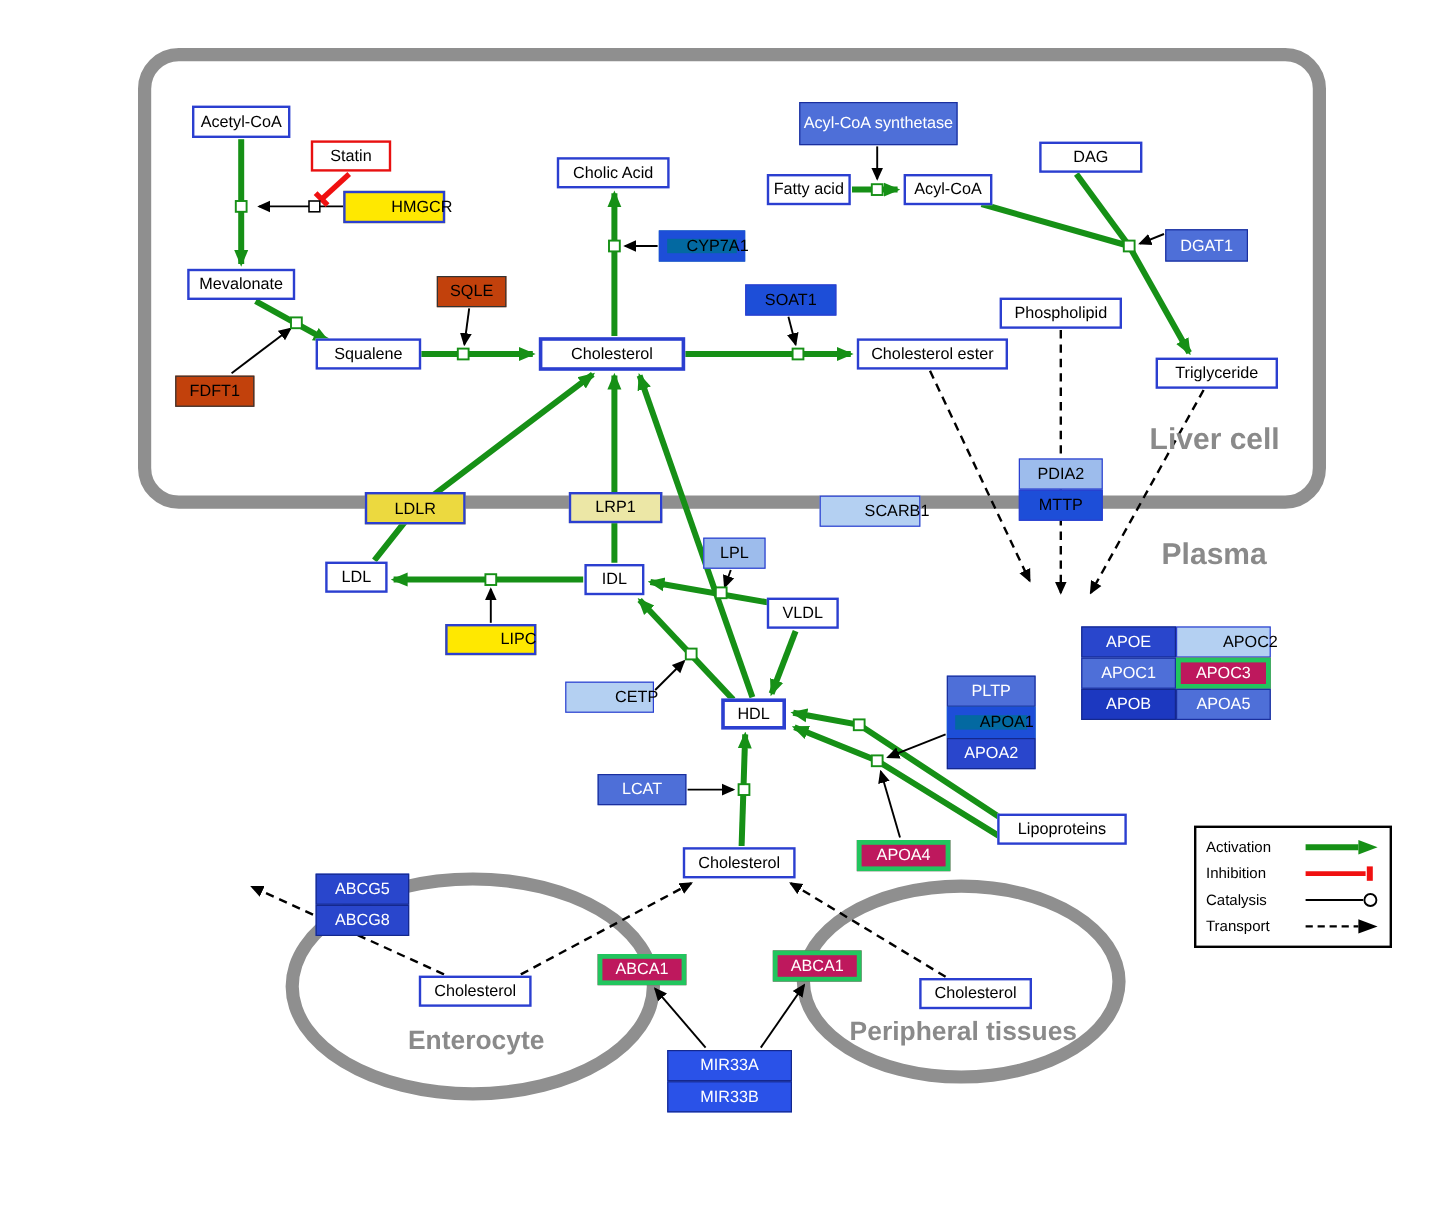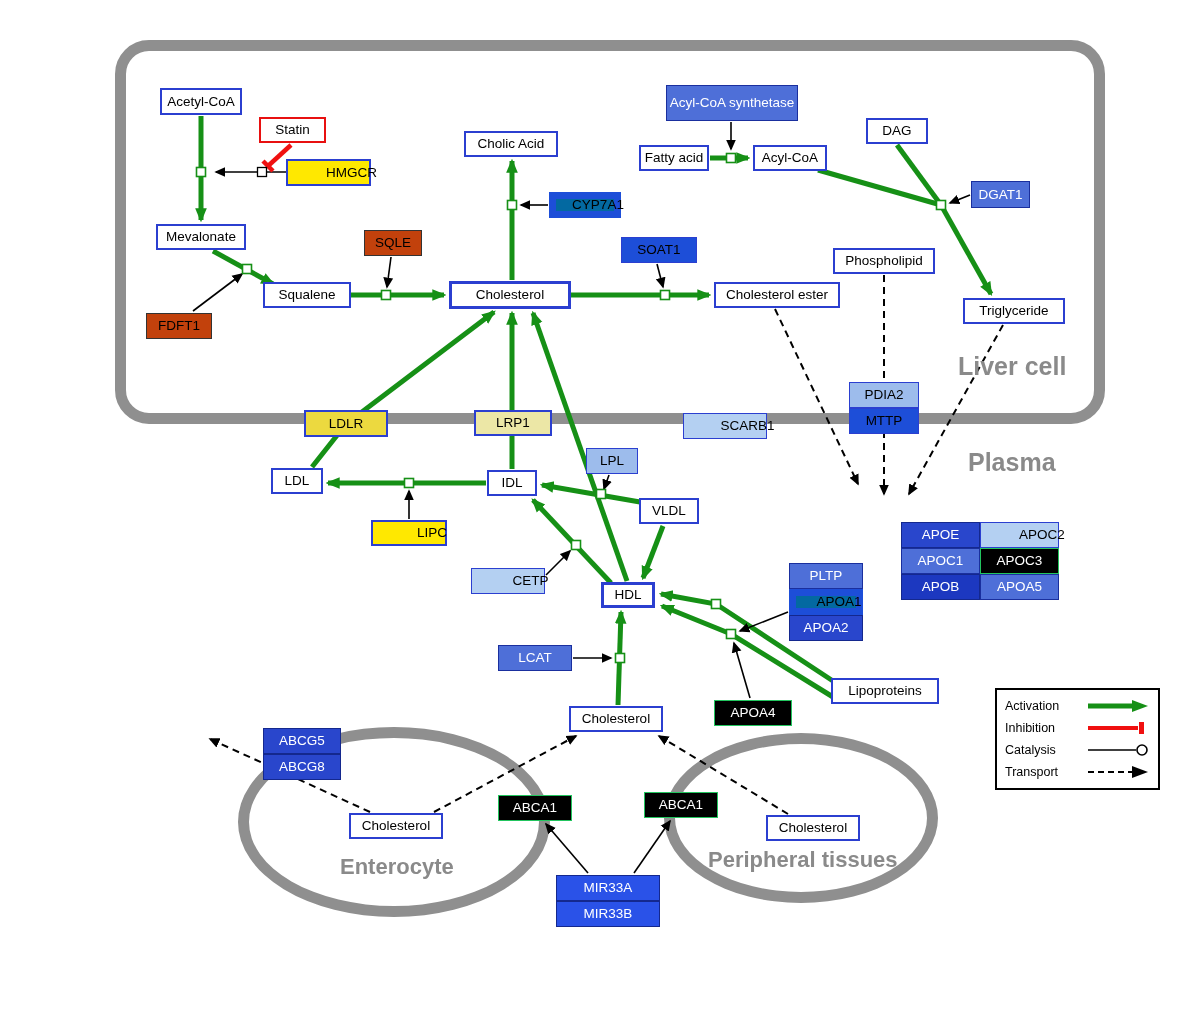--- a/index.html
+++ b/index.html
@@ -19,21 +19,21 @@
   .f-red    { background:#fff; border:2.5px solid #e81010; }
   .f-yellow { background:#ffe800; border:2px solid #2b3fd0;padding-left:48px; }
   .f-yellow2{ background:#ecd93f; border:2px solid #2b3fd0;text-align:right; }
   .f-cream  { background:#c2410c; border:1.5px solid #333; }
   .f-cream2 { background:#ece7a6; border:2px solid #2b3fd0; }
   .f-b1 { background:#b4d0f2; border:1px solid #2b3fd0;padding-left:47px; }
   .f-b2 { background:#9dbcec; border:1px solid #2b3fd0; }
   .f-b3 { background:#1d4ed8; border:1px solid #2b3fd0; }
   .f-b4 { background:#0369a1; border:7px solid #1d4ed8;padding-left:28px; }
   .f-b5 { background:#4e6fd8; border:1px solid #1a2f9e; color:#fff; }
-  .f-b6 { background:#000000; border:1px solid #22c55e; color:#fff; }
+  .f-b6 { background:#be185d; border:4px solid #22c55e; color:#fff; }
   .f-b7 { background:#2946cc; border:1px solid #14288e; color:#fff; }
   .f-b8 { background:#1c38c0; border:1px solid #14288e; color:#fff; }
   .f-b9 { background:#2a52e8; border:1px solid #14288e; color:#fff; }
   .legend { position:absolute; left:995px; top:688px; width:165px; height:102px; z-index:2;
             background:#fff; border:2px solid #000; padding:5px 8px; display:flex;
             flex-direction:column; justify-content:space-between; }
   .legend-row { display:flex; align-items:center; justify-content:space-between; height:22px; }
   .legend-row span { font-size:12.5px; color:#000; }
 </style>
 </head>
@@ -140,22 +140,22 @@
   <div class="node f-white" style="left:263px;top:282px;width:88px;height:26px">Squalene</div>
   <div class="node f-cream" style="left:364px;top:230px;width:58px;height:26px">SQLE</div>
   <div class="node f-white-bold" style="left:449px;top:281px;width:122px;height:28px">Cholesterol</div>
   <div class="node f-white" style="left:464px;top:131px;width:94px;height:26px">Cholic Acid</div>
   <div class="node f-b4" style="left:549px;top:192px;width:72px;height:26px">CYP7A1</div>
   <div class="node f-b3" style="left:621px;top:237px;width:76px;height:26px">SOAT1</div>
   <div class="node f-white" style="left:714px;top:282px;width:126px;height:26px">Cholesterol ester</div>
   <div class="node f-b5" style="left:666px;top:85px;width:132px;height:36px">Acyl-CoA synthetase</div>
   <div class="node f-white" style="left:639px;top:145px;width:70px;height:26px">Fatty acid</div>
   <div class="node f-white" style="left:753px;top:145px;width:74px;height:26px">Acyl-CoA</div>
-  <div class="node f-white" style="left:866px;top:118px;width:62px;height:26px">DAG</div>
-  <div class="node f-b5" style="left:971px;top:181px;width:59px;height:27px">DGAT1</div>
+  <div class="node f-white" style="left:866px;top:118px;width:86px;height:26px">DAG</div>
+  <div class="node f-b5" style="left:971px;top:191px;width:69px;height:27px">DGAT1</div>
   <div class="node f-white" style="left:833px;top:248px;width:102px;height:26px">Phospholipid</div>
   <div class="node f-white" style="left:963px;top:298px;width:102px;height:26px">Triglyceride</div>
   <div class="node f-b2" style="left:849px;top:382px;width:70px;height:26px">PDIA2</div>
   <div class="node f-b3" style="left:849px;top:408px;width:70px;height:26px">MTTP</div>
 
   <div class="node f-yellow2" style="left:304px;top:410px;width:84px;height:27px">LDLR</div>
   <div class="node f-cream2" style="left:474px;top:410px;width:78px;height:26px">LRP1</div>
   <div class="node f-b1" style="left:683px;top:413px;width:84px;height:26px">SCARB1</div>
 
   <div class="node f-white" style="left:271px;top:468px;width:52px;height:26px">LDL</div>

